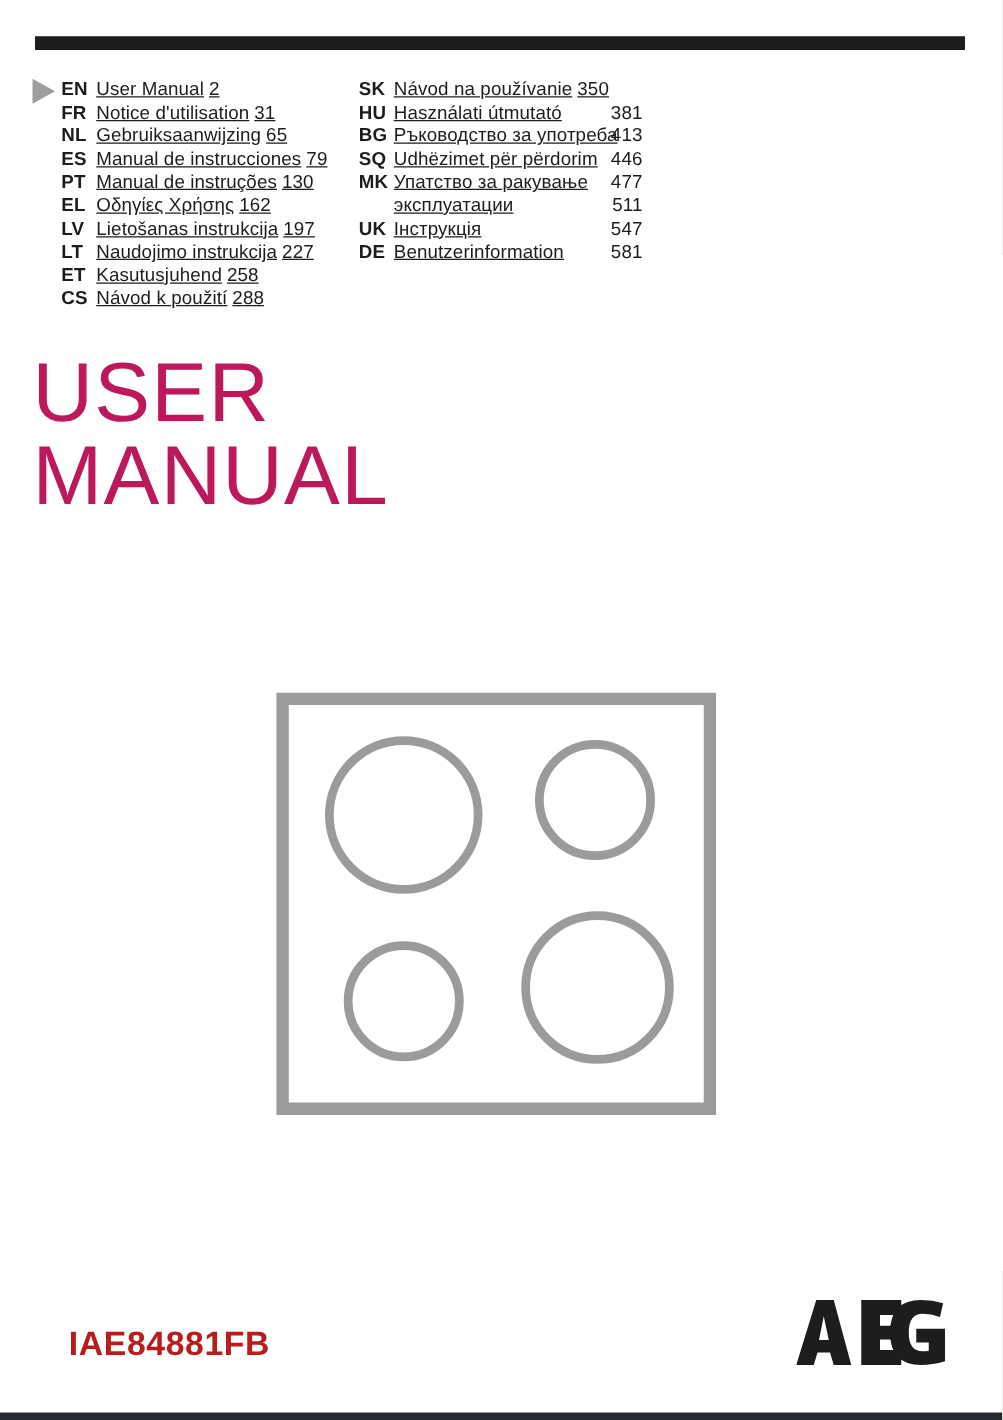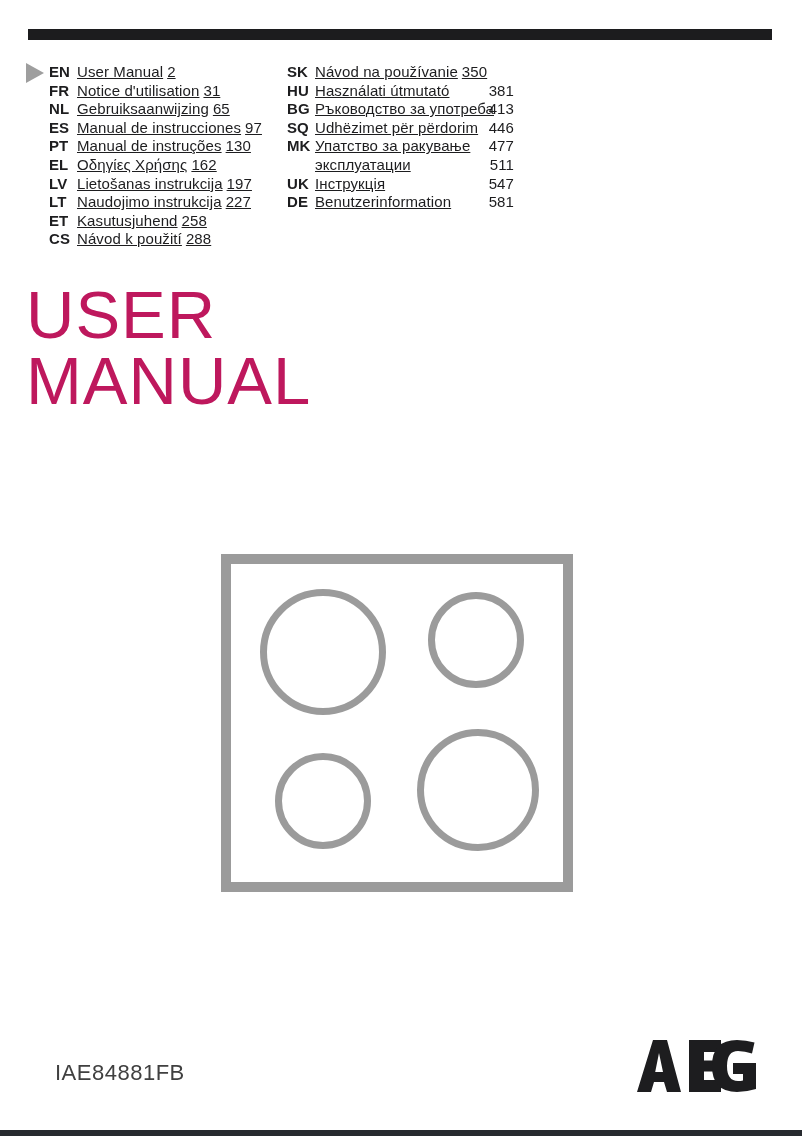--- a/index.html
+++ b/index.html
@@ -47,22 +47,23 @@
     font-size:67px;line-height:66px;
     font-weight:300;
     letter-spacing:1px;
     color:#be185d;
   }
   .hob{
     position:absolute;left:221px;top:554px;
   }
   .model{
     position:absolute;left:55px;top:1060px;
-    font-size:22px;letter-spacing:0.5px;
-    color:#404040;
+    font-size:27px;letter-spacing:0.5px;
+    color:#b91c1c;
+    font-weight:bold;
   }
   .brand{
     position:absolute;left:637px;top:1040px;
     width:120px;height:52px;
   }
 </style>
 </head>
 <body>
 
 <div class="page">
@@ -77,21 +78,21 @@
     <div class="row">
       <span class="code">EN</span><span class="ttl">User Manual</span><span class="pg">2</span>
     </div>
     <div class="row">
       <span class="code">FR</span><span class="ttl">Notice d'utilisation</span><span class="pg">31</span>
     </div>
     <div class="row">
       <span class="code">NL</span><span class="ttl">Gebruiksaanwijzing</span><span class="pg">65</span>
     </div>
     <div class="row">
-      <span class="code">ES</span><span class="ttl">Manual de instrucciones</span><span class="pg">97</span>
+      <span class="code">ES</span><span class="ttl">Manual de instrucciones</span><span class="pg">79</span>
     </div>
     <div class="row">
       <span class="code">PT</span><span class="ttl">Manual de instruções</span><span class="pg">130</span>
     </div>
     <div class="row">
       <span class="code">EL</span><span class="ttl">Οδηγίες Χρήσης</span><span class="pg">162</span>
     </div>
     <div class="row">
       <span class="code">LV</span><span class="ttl">Lietošanas instrukcija</span><span class="pg">197</span>
     </div>

